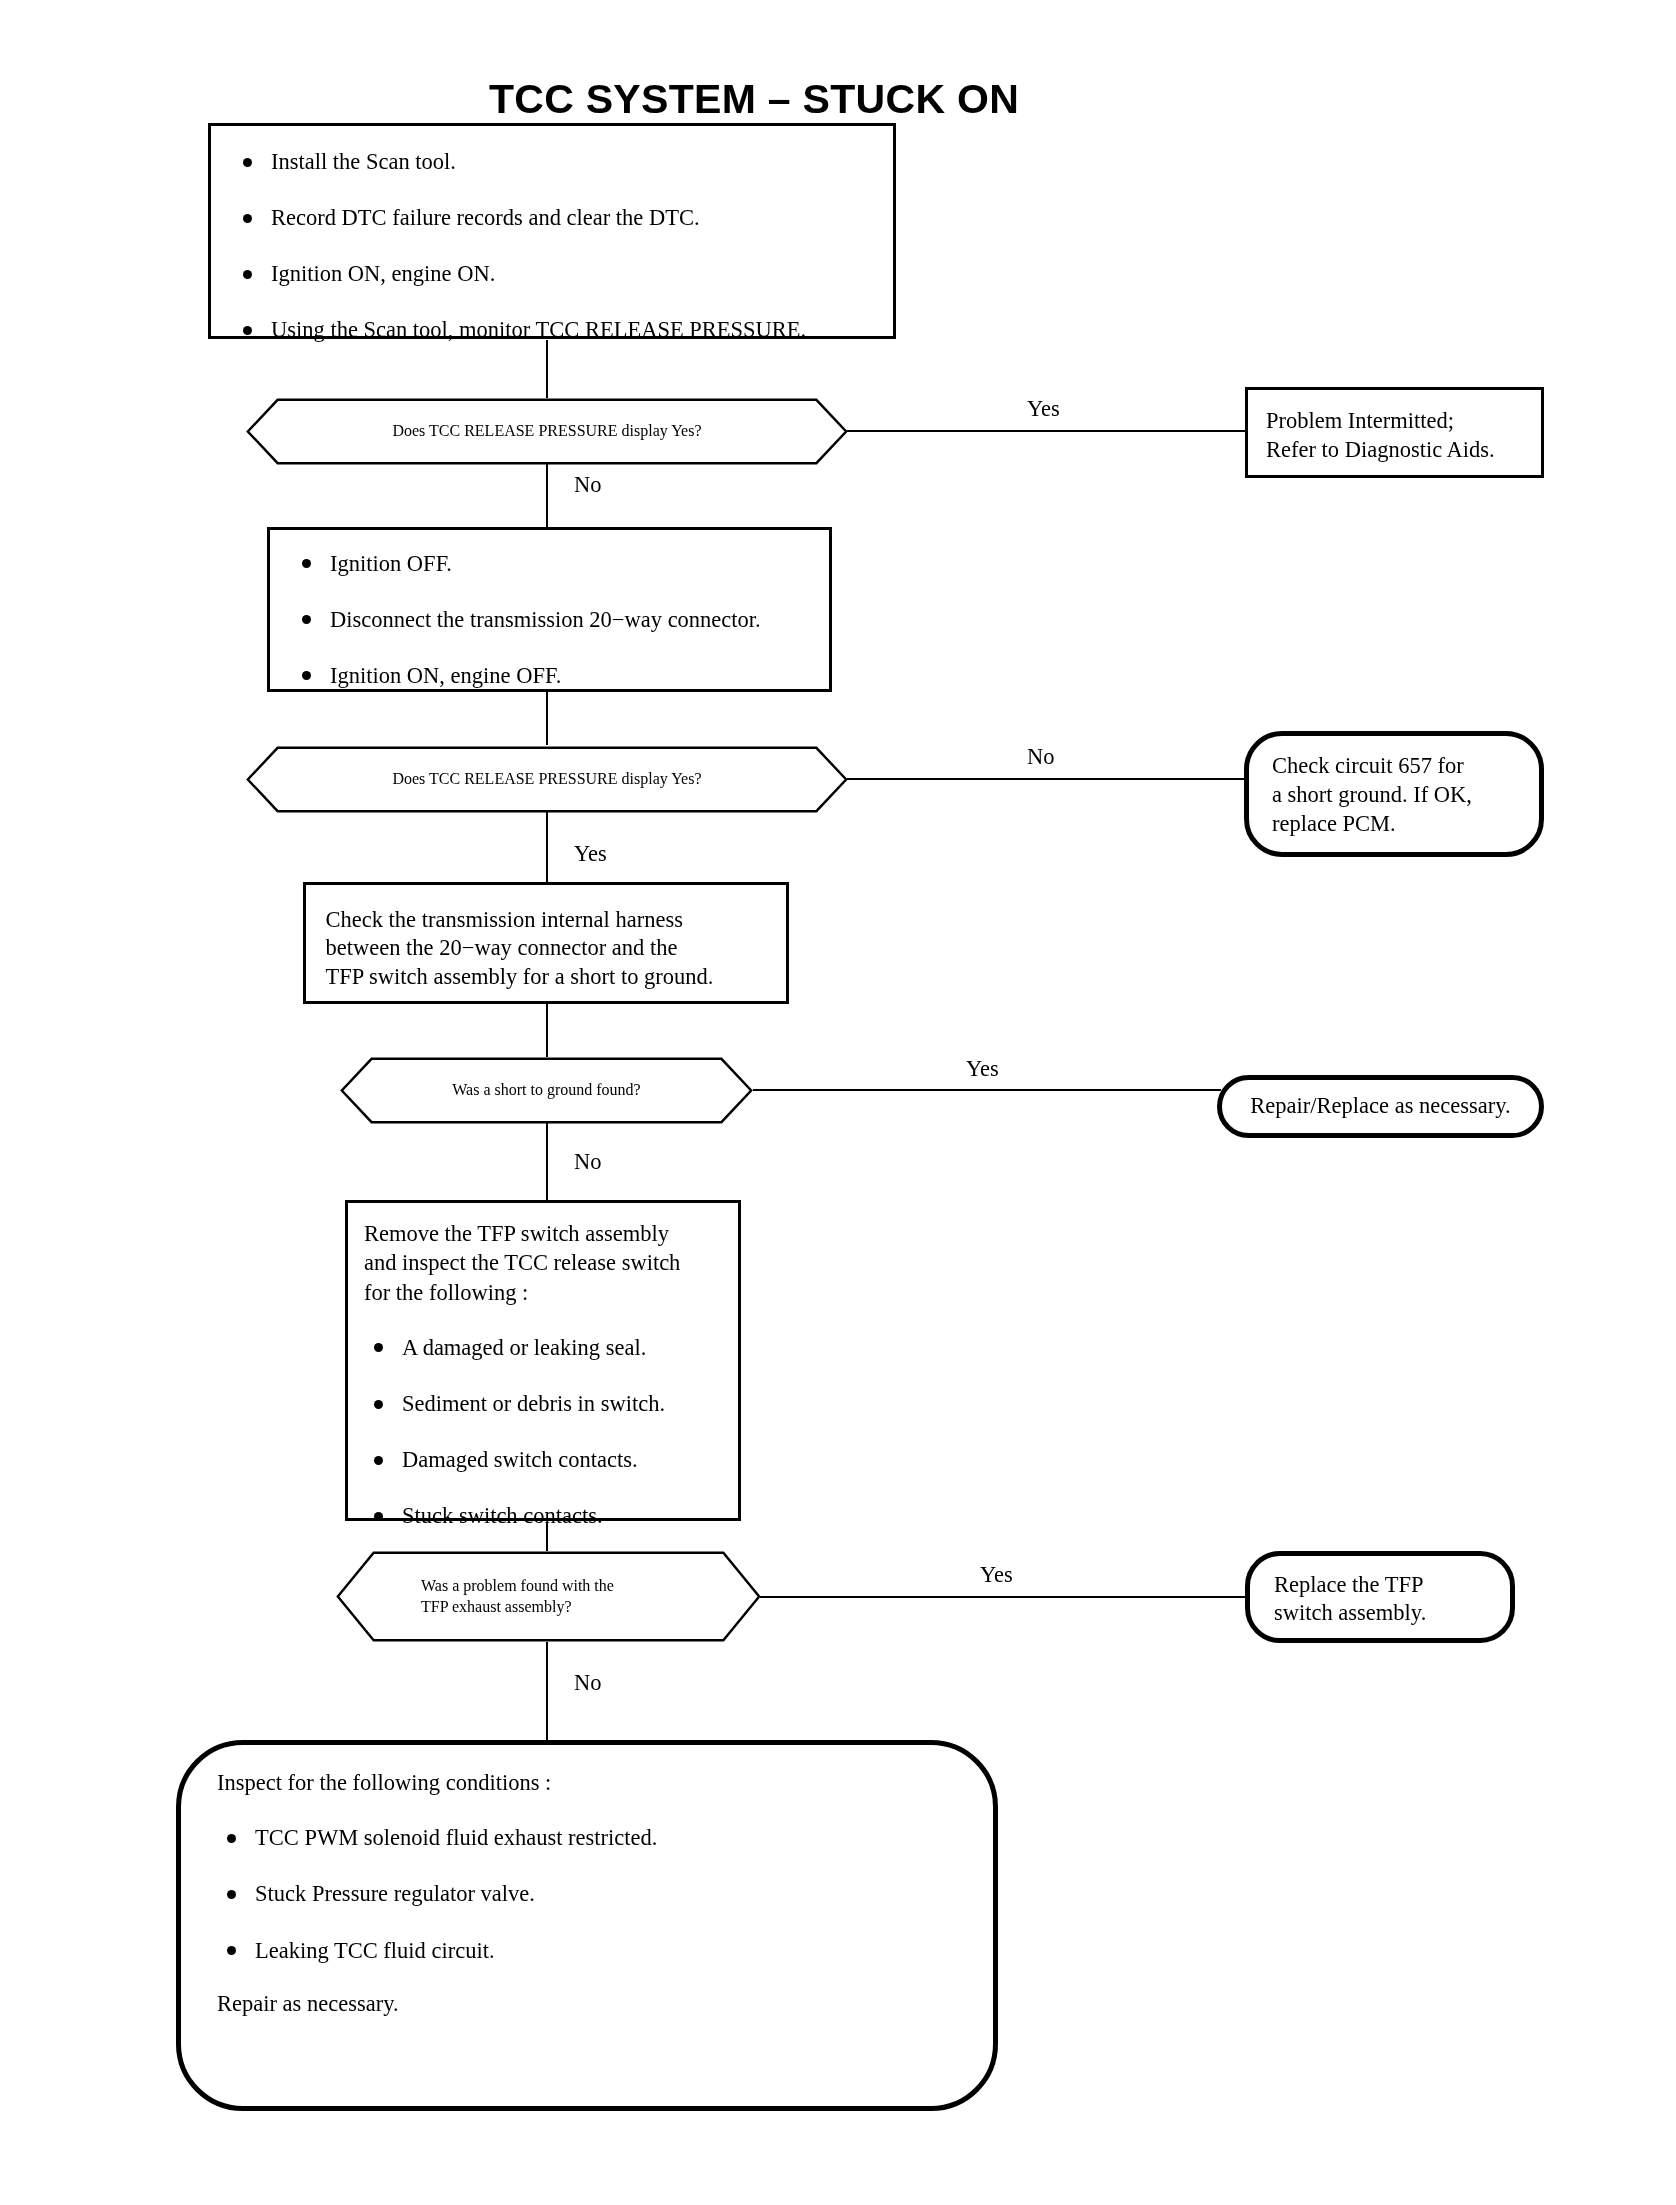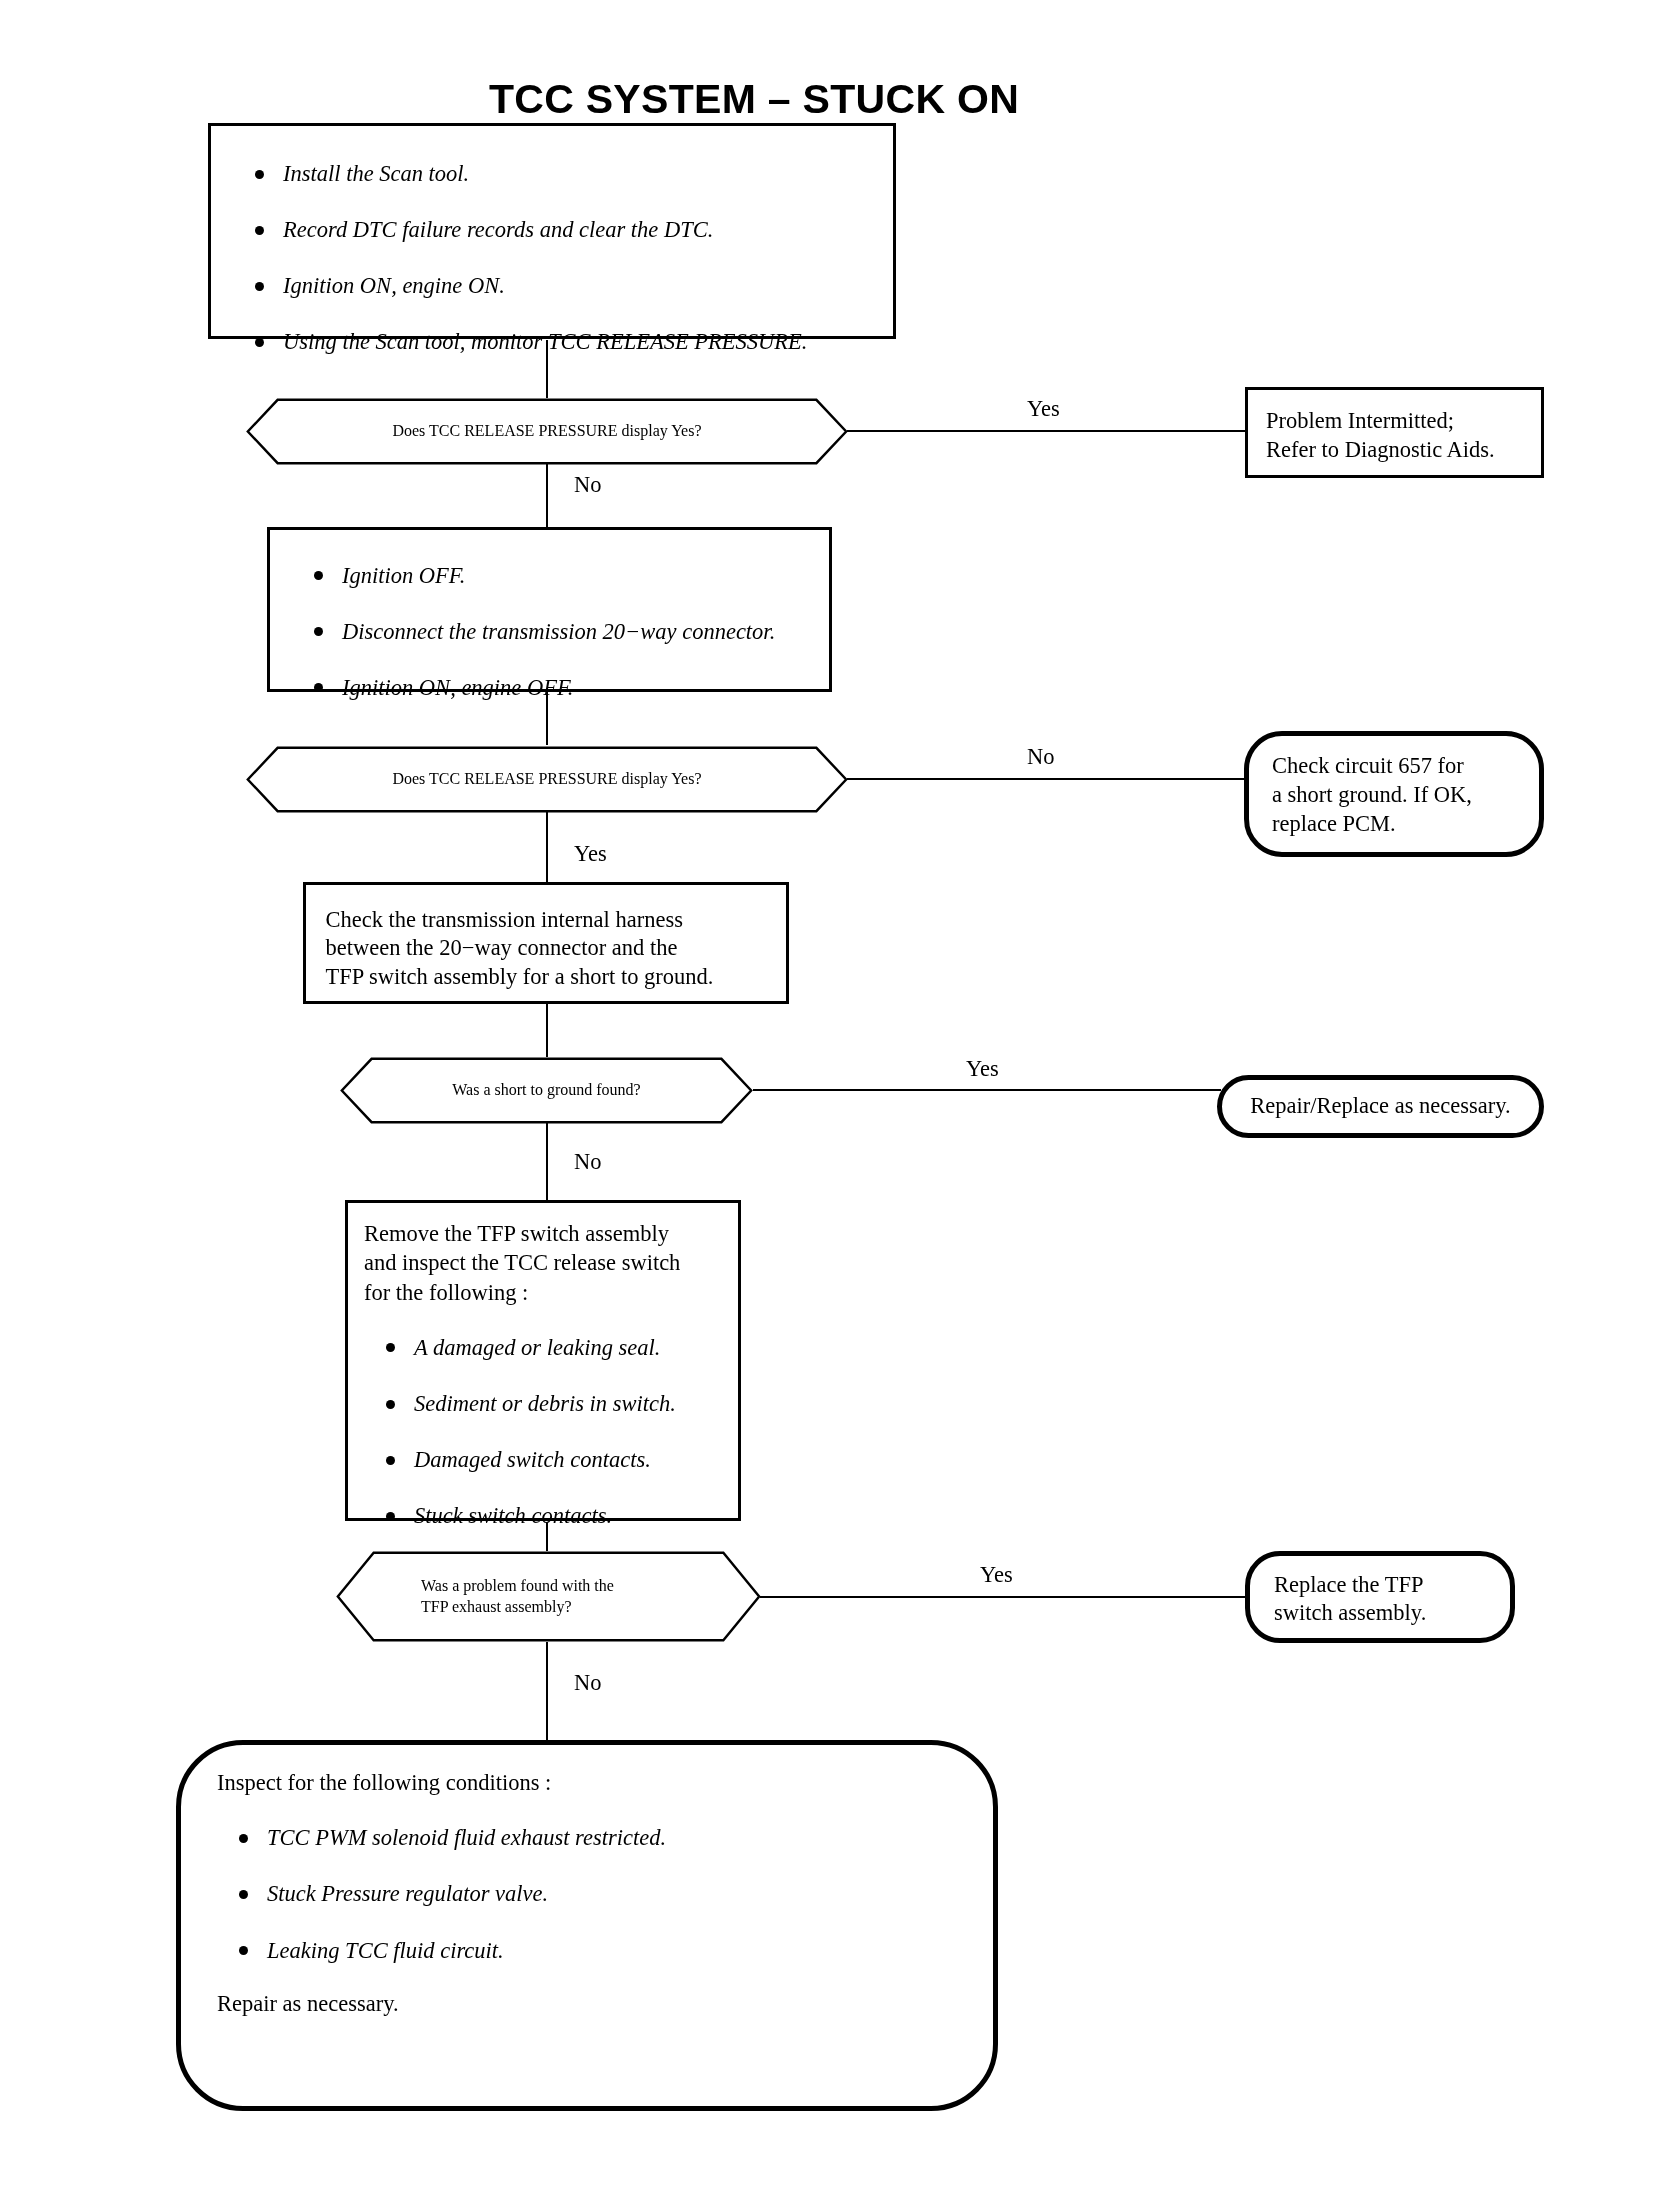--- a/index.html
+++ b/index.html
@@ -79,23 +79,22 @@
     padding: 0 73px;
     box-sizing: border-box;
   }
   .hex .hex-label.hex-left {
     justify-content: flex-start;
     text-align: left;
     padding-left: 85px;
   }
   ul.bullets {
     list-style: none;
-    margin: 12px;
+    margin: 0;
     padding: 0;
-    font-style: italic;
   }
   ul.bullets li {
     position: relative;
     padding-left: 38px;
     margin: 0 0 28px 0;
     font-size: 22.5px;
     line-height: 1.25;
   }
   ul.bullets li:last-child { margin-bottom: 0; }
   ul.bullets li .bullet-dot {

